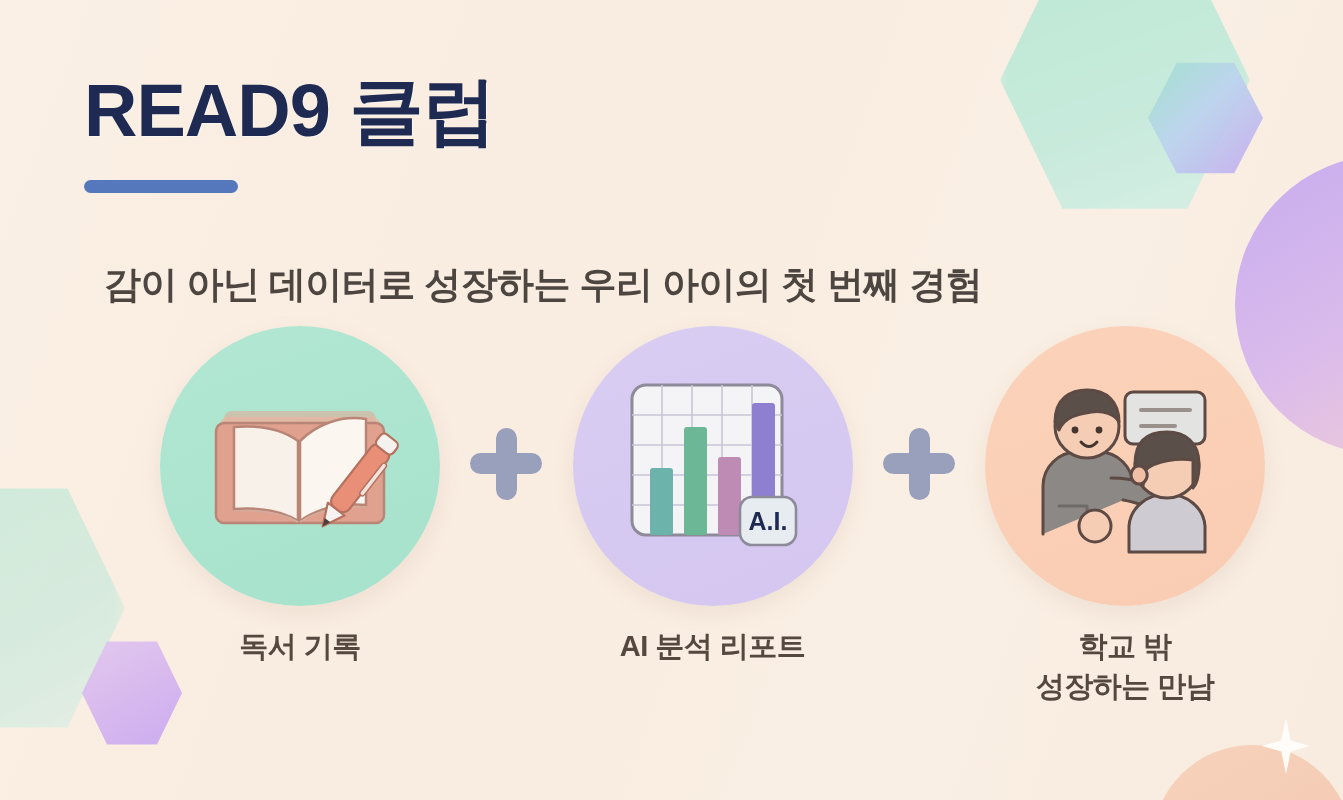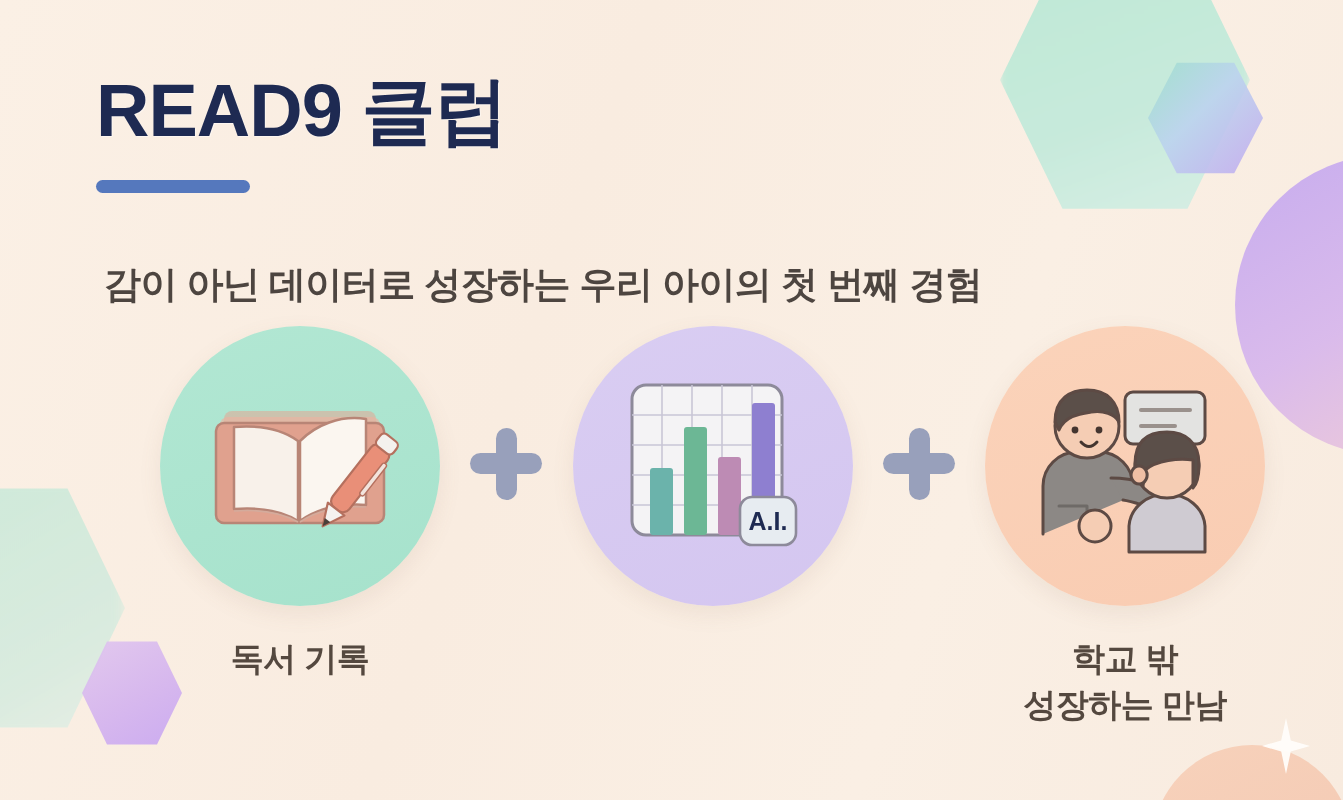--- a/index.html
+++ b/index.html
@@ -52,21 +52,21 @@
     background: linear-gradient(150deg, #f7cdb4 0%, #f2c2ab 100%);
     opacity:.85;
   }
   .sparkle {
     top:718px; left:1262px; width:48px; height:56px;
     background:#fffdfa;
     clip-path: polygon(50% 0%, 60% 40%, 100% 50%, 60% 60%, 50% 100%, 40% 60%, 0% 50%, 40% 40%);
     opacity:.95;
   }
   
-  .header { position:absolute; top:72px; left:96px; }
+  .header { position:absolute; top:72px; left:84px; }
   .brand-title {
     font-size: 74px;
     font-weight: 800;
     letter-spacing: -1px;
     color:#1e2a52;
     line-height: 1.05;
     text-shadow: 1px 1px 0 rgba(255,255,255,.45);
   }
   .accent-bar {
     margin-top: 30px;
@@ -97,22 +97,22 @@
   .bubble {
     width: 280px; height: 280px; border-radius:50%;
     display:flex; align-items:center; justify-content:center;
     position:relative;
     box-shadow: 0 8px 22px rgba(140,110,90,.10);
   }
   .bubble.mint   { background: linear-gradient(160deg,#b2e7d3 0%,#a6e2cc 100%); }
   .bubble.lilac  { background: linear-gradient(160deg,#d9cdf2 0%,#d4c6f0 100%); }
   .bubble.peach  { background: linear-gradient(160deg,#fbd3ba 0%,#f9ccb2 100%); }
   .feature-label {
-    margin-top: 30px;
-    font-size: 33px;
+    margin-top: 20px;
+    font-size: 29px;
     font-weight: 800;
     color:#54483f;
     text-align:center;
     line-height: 1.38;
     letter-spacing:-.5px;
   }
   .plus {
     width: 76px; height: 76px;
     position:relative;
     margin-top: 100px;
@@ -208,20 +208,21 @@
             <rect x="100" y="86" width="23" height="78" rx="3" fill="#bd8bb4"></rect>
             <rect x="134" y="32" width="23" height="132" rx="3" fill="#8e7fd0"></rect>
           </g>
 
           <g>
             <rect x="122" y="126" width="56" height="48" rx="12" fill="#e7ecf1" stroke="#8d8a9a" stroke-width="2.6"></rect>
             <text x="150" y="159" font-family="Liberation Sans, sans-serif" font-size="25" font-weight="700" fill="#1e2a52" text-anchor="middle">A.I.</text>
           </g>
         </svg>
       </div>
+      <div class="feature-label">AI 분석 리포트</div>
     </div>
 
     <div class="plus"></div>
 
     <div class="feature">
       <div class="bubble peach">
         <svg width="200" height="185" viewBox="0 0 200 185">
           <g stroke="#5d4a44" stroke-width="3" stroke-linejoin="round" stroke-linecap="round">
 
             <path d="M108 18 H172 a8 8 0 0 1 8 8 V62 a8 8 0 0 1 -8 8 H132 l-12 16 l0 -16 H108 a8 8 0 0 1 -8 -8 V26 a8 8 0 0 1 8 -8 Z" fill="#e3e3e1"></path>

